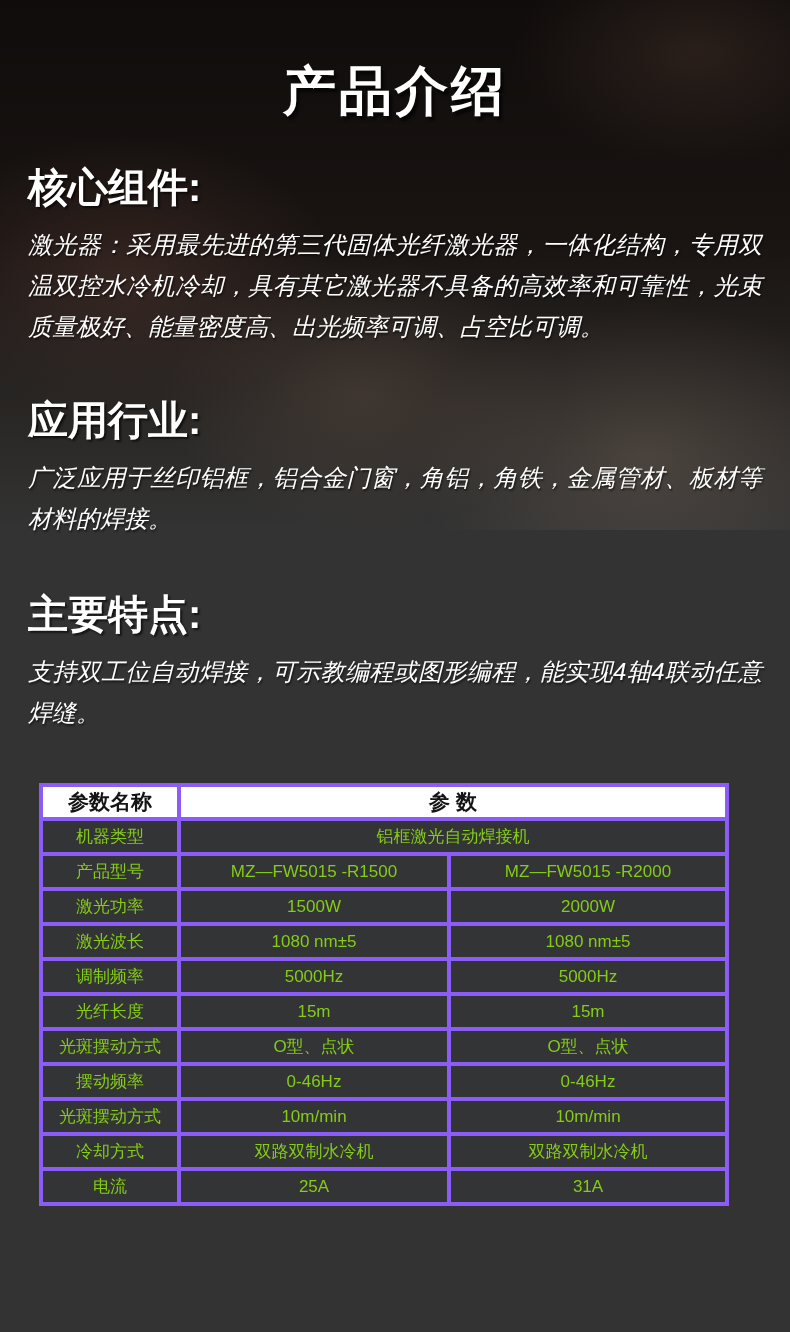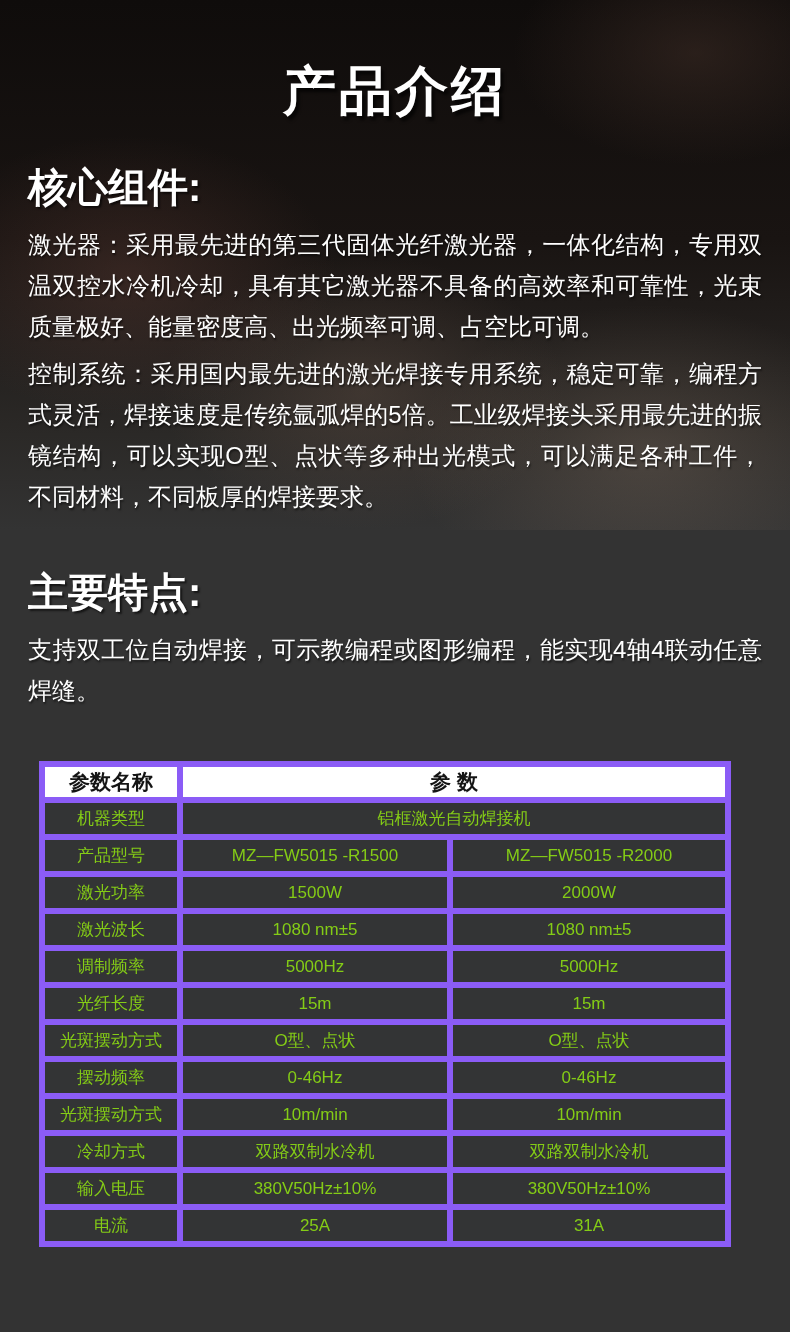--- a/index.html
+++ b/index.html
@@ -36,35 +36,35 @@
   }
   .heading-core      { margin-top: 32px; }
   .heading-industry  { margin-top: 46px; }
   .heading-features  { margin-top: 48px; }
   .body-text {
     margin: 0; padding: 0;
     font-size: 24px; line-height: 41px; color: #ffffff;
     text-align: justify;
     text-shadow: 1px 2px 2px rgba(0,0,0,0.55);
   }
-  .para-1 { margin-top: 9px; }
+  .para-1 { margin-top: 9px; font-style: italic; }
   .para-2 { margin-top: 6px; }
   .spec-table-wrap { margin: 50px 0 0 39px; }
   table.spec {
     border-collapse: collapse;
     width: 686px;
     table-layout: fixed;
     border: 3px solid #ffffff;
     background: #333435;
   }
   table.spec col.c1 { width: 138px; }
   table.spec col.c2 { width: 270px; }
   table.spec col.c3 { width: 278px; }
   table.spec th, table.spec td {
-    border: 6px solid #8b5cf6;
+    border: 4px solid #8b5cf6;
     height: 31px;
     text-align: center;
     vertical-align: middle;
     padding: 0 4px;
     overflow: hidden;
     white-space: nowrap;
   }
   table.spec thead th {
     background: #ffffff;
     color: #141414;
@@ -82,24 +82,25 @@
 
 <div class="page">
   <div class="hero-bg"></div>
 
   <div class="content">
     <h1 class="page-title">产品介绍</h1>
 
     <div class="section">
       <h2 class="section-heading heading-core">核心组件:</h2>
       <p class="body-text para-1">激光器：采用最先进的第三代固体光纤激光器，一体化结构，专用双温双控水冷机冷却，具有其它激光器不具备的高效率和可靠性，光束质量极好、能量密度高、出光频率可调、占空比可调。</p>
-      <p class="body-text para-2">控制系统：采用国内最先进的激光焊接专用系统，稳定可靠，编程方式灵活，焊接速度是传统氩弧焊的5倍。工业级焊接头采用最先进的振镜结构，可以实现O型、点状等多种出光模式，可以满足各种工件，不同材料，不同板厚的焊接要求。</p>
     </div>
 
     <div class="section">
+      <h2 class="section-heading heading-industry">应用行业:</h2>
+      <p class="body-text para-1">广泛应用于丝印铝框，铝合金门窗，角铝，角铁，金属管材、板材等材料的焊接。</p>
     </div>
 
     <div class="section">
       <h2 class="section-heading heading-features">主要特点:</h2>
       <p class="body-text para-1">支持双工位自动焊接，可示教编程或图形编程，能实现4轴4联动任意焊缝。</p>
     </div>
 
     <div class="spec-table-wrap">
       <table class="spec">
         <colgroup>
@@ -157,25 +158,20 @@
             <td>光斑摆动方式</td>
             <td>10m/min</td>
             <td>10m/min</td>
           </tr>
           <tr>
             <td>冷却方式</td>
             <td>双路双制水冷机</td>
             <td>双路双制水冷机</td>
           </tr>
           <tr>
-            <td>输入电压</td>
-            <td>380V50Hz±10%</td>
-            <td>380V50Hz±10%</td>
-          </tr>
-          <tr>
             <td>电流</td>
             <td>25A</td>
             <td>31A</td>
           </tr>
 
         </tbody>
       </table>
     </div>
 
   </div>

